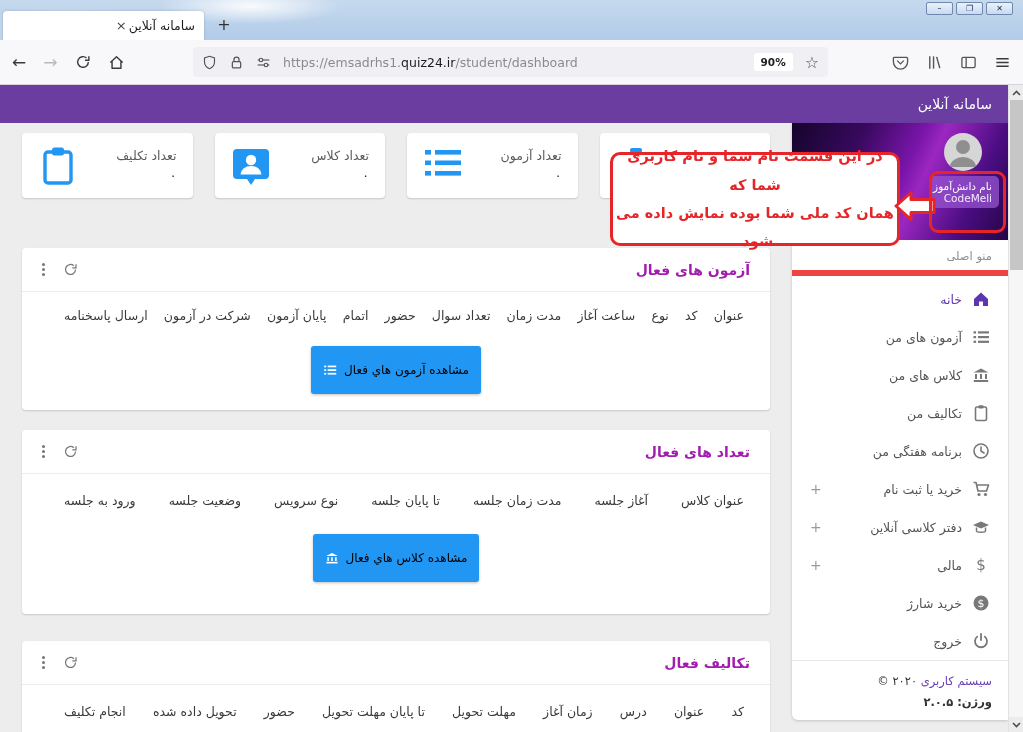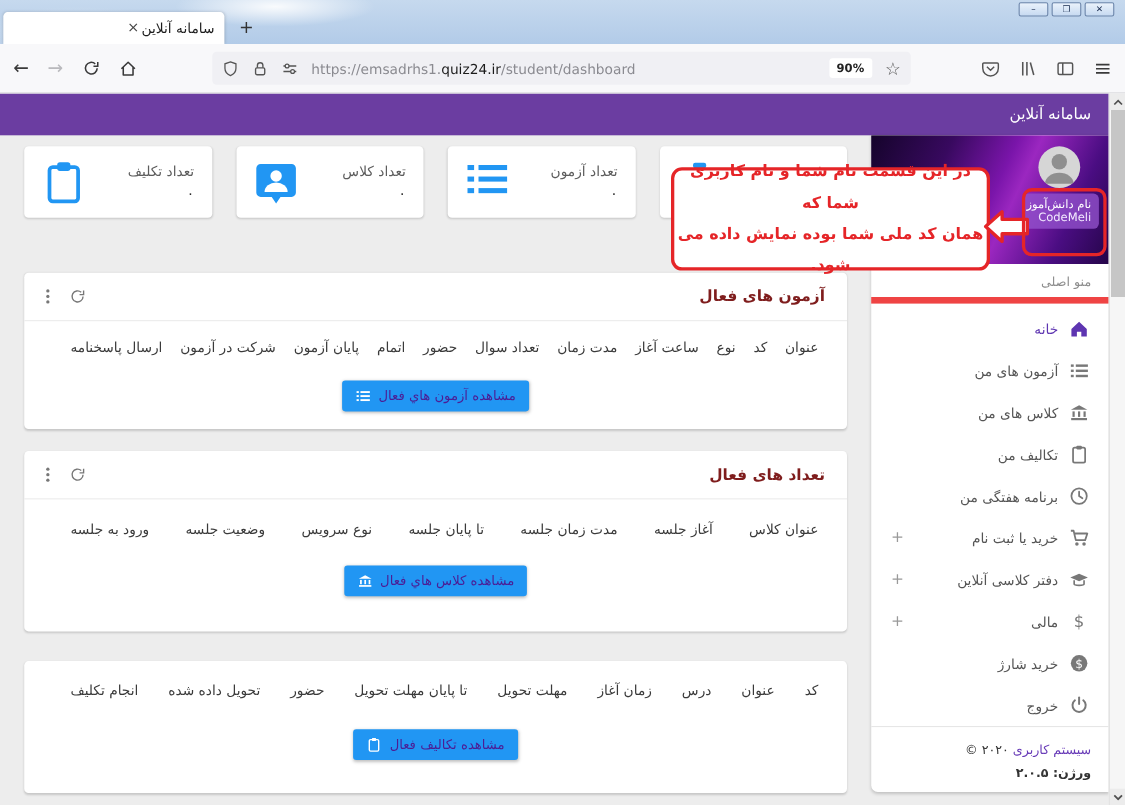--- a/index.html
+++ b/index.html
@@ -84,33 +84,33 @@
   .card-label { font-size:12.5px; color:#5c5c5c; }
   .card-value { font-size:12.5px; color:#2c2c2c; margin-top:5px; }
   .card-icon { width:40px; height:40px; color:#2196f3; flex:none; }
 
   .panel { background:#fff; border-radius:4px; box-shadow:0 1px 2px rgba(0,0,0,.16); }
   .p1 { margin-top:50px; }
   .p2 { margin-top:20px; }
   .p3 { margin-top:27px; }
   .panel-header { height:44px; display:flex; align-items:center; padding:0 20px;
     border-bottom:1px solid #ececec; }
-  .panel-title { font-size:14px; font-weight:bold; color:#7f1d1d; }
+  .panel-title { font-size:14px; font-weight:bold; color:#a21caf; }
   .panel-actions { margin-right:auto; display:flex; align-items:center; gap:18px; }
   .refresh-icon { width:15px; height:15px; color:#777; }
   .kebab { width:3px; height:3px; background:#777; border-radius:50%;
     box-shadow:0 -5px 0 #777, 0 5px 0 #777; }
   .panel-cols { display:flex; justify-content:space-between; align-items:center;
     height:46px; padding:0 26px 0 42px; font-size:12.5px; color:#3a3a3a; }
   .p2 .panel-cols { height:52px; }
   .p3 .panel-cols { height:52px; }
   .panel-btn-row { display:flex; justify-content:center; padding:8px 0 16px; }
   .p2 .panel-btn-row { padding:8px 0 32px; }
   .p3 .panel-btn-row { padding:10px 0 30px; }
-  .btn { background:#2196f3; color:#4c1d95; font-size:12px; padding:7px 12px; border-radius:3px;
+  .btn { background:#2196f3; color:#000000; font-size:12px; padding:17px 12px; border-radius:3px;
     display:flex; align-items:center; gap:7px; box-shadow:0 1px 3px rgba(0,0,0,.25); }
   .btn-icon { width:14px; height:14px; color:#fff; flex:none; }
 
   
   .ann-box { position:absolute; left:610px; top:67px; width:290px; height:94px; z-index:30;
     background:#fff; border:3px solid #e52528; border-radius:10px; direction:rtl;
     display:flex; flex-direction:column; align-items:center; justify-content:center;
     font-size:14.5px; font-weight:bold; color:#e52528; line-height:1.95; text-align:center; }
   .ann-arrow { position:absolute; left:894px; top:103px; z-index:31; }
   .ann-ring { position:absolute; left:929px; top:86px; width:77px; height:62px; z-index:31;
@@ -469,20 +469,32 @@
                 <rect x="8" y="8" width="2" height="5"></rect>
                 <rect x="13" y="8" width="2" height="5"></rect>
                 <rect x="1.8" y="14" width="14.4" height="2"></rect>
               </svg>
             </span>
         </div>
       </div>
     </div>
 
     <div class="panel p3">
+      <div class="panel-header">
+        <span class="panel-title">تکالیف فعال</span>
+        <span class="panel-actions">
+          <span class="refresh-icon">
+              <svg viewBox="0 0 18 18" width="15" height="15">
+                <path d="M15 9a6 6 0 1 1-2-4.5" fill="none" stroke="#777" stroke-width="1.5"></path>
+                <path d="M15.6 2.6V7h-4.4" fill="none" stroke="#777" stroke-width="1.5"></path>
+              </svg>
+            </span>
+          <span class="kebab"></span>
+        </span>
+      </div>
       <div class="panel-cols">
 
       <span class="col">کد</span>
           <span class="col">عنوان</span>
           <span class="col">درس</span>
           <span class="col">زمان آغاز</span>
           <span class="col">مهلت تحویل</span>
           <span class="col">تا پایان مهلت تحویل</span>
           <span class="col">حضور</span>
           <span class="col">تحویل داده شده</span>

